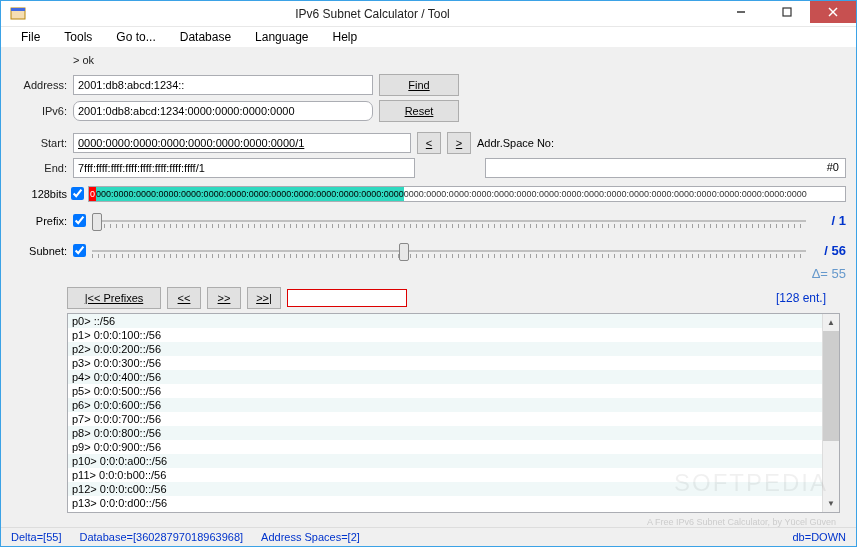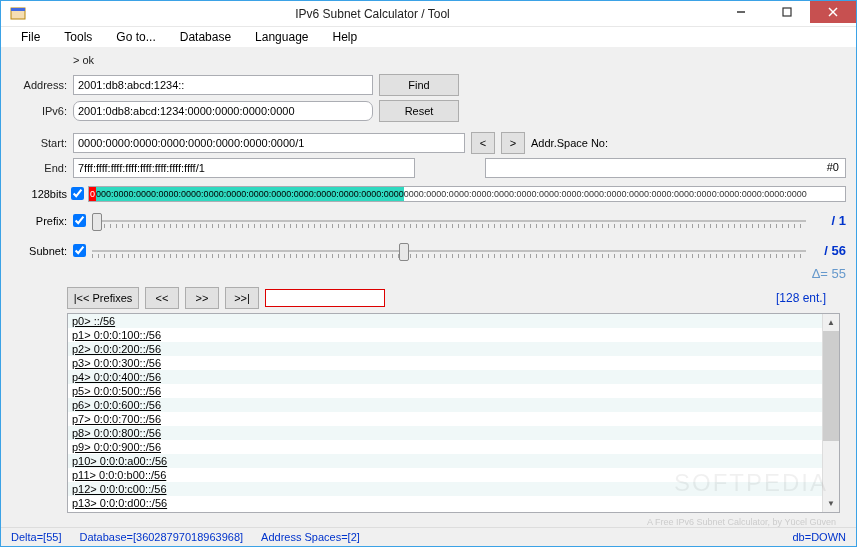--- a/index.html
+++ b/index.html
@@ -10,45 +10,45 @@
 .winbtns { display: flex; height: 100%; }
 .winbtn { width: 46px; height: 22px; display: flex; align-items: center; justify-content: center; font-size: 11px; color: #333; }
 .winbtn.close { background: #c75050; color: #fff; width: 46px; height:22px;}
 .winbtn.min, .winbtn.max { color: #555; }
 .menubar { height: 24px; display: flex; align-items: center; padding: 0 10px; gap: 4px; font-size: 12px; background:#fff; border-bottom:1px solid #f0f0f0;}
 .menubar span { padding: 2px 10px; cursor: default; }
 .content { flex: 1; background: #f0f0f0; padding: 6px 10px 0 10px; display:flex; flex-direction:column; position:relative;}
 .row { display: flex; align-items: center; margin-bottom: 4px; gap: 6px; }
 .lbl { width: 56px; text-align: right; font-size: 11px; color: #222; }
 input[type=text] { font-size: 11px; padding: 2px 4px; border: 1px solid #abadb3; background: #fff; height: 20px; }
-.btn { font-size: 11px; background: #e1e1e1; border: 1px solid #adadad; padding: 1px 0; height: 22px; cursor: default; text-align:center;}
+.btn { font-size: 11px; background: #e1e1e1; border: 1px solid #adadad; padding: 1px 0; height: 22px; cursor: default; text-align:center;text-decoration:underline;}
 .okline { font-size: 11px; color: #222; margin-left: 62px; margin-bottom: 8px; }
 .navbtn { width: 24px; }
 .bits-row { display:flex; align-items:center; margin: 4px 0 6px 0; gap:4px;}
 .bits-label { width:56px; text-align:right; font-size:11px;}
 .bits-bar { flex:1; height:16px; border:1px solid #abadb3; background:#fff; display:flex; font-family: 'Courier New', monospace; font-size:9px; line-height:14px; white-space:nowrap; overflow:hidden; align-items:center;}
 .bits-red { background:#ff0000; color:#fff; padding:0 1px;}
 .bits-teal { background:#2fd9c0; color:#000; padding:0;}
 .bits-rest { color:#333; padding:0;}
 .slider-row { display:flex; align-items:center; gap:6px; margin-bottom:4px;}
 .slider-lbl { width:56px; text-align:right; font-size:11px;}
 .slider-track { flex:1; height:26px; position:relative; display:flex; align-items:center;}
 .track-line { position:absolute; left:0; right:0; top:12px; height:2px; background:#c0c0c0;}
 .ticks { position:absolute; left:0; right:0; top:16px; height:4px; background: repeating-linear-gradient(90deg, #a0a0a0 0, #a0a0a0 1px, transparent 1px, transparent 6px);}
 .thumb { position:absolute; top:5px; width:10px; height:18px; background:#e8e8e8; border:1px solid #888; border-radius:2px;}
 .slider-val { width:34px; font-size:13px; font-weight:bold; color:#0033cc; text-align:right;}
 .delta-row { text-align:right; font-size:13px; color:#6699cc; margin-top:-2px; margin-bottom:2px;}
 .nav-row { display:flex; align-items:center; gap:6px; margin: 4px 0 4px 56px;}
-.nav-row .btn { width:72px; height:22px;}
+.nav-row .btn { width:94px; height:22px;}
 .nav-row .btn.small { width:34px;}
 .redbox { border:1px solid #d00; width:120px; height:18px; background:#fff;}
 .ent-count { margin-left:auto; font-size:12px; color:#0033cc; margin-right:20px;}
 .listbox { margin-left:56px; margin-right:6px; border:1px solid #abadb3; background:#fff; height:200px; display:flex; font-size:11px;}
 .list-items { flex:1; overflow:hidden;}
-.list-items div { padding:0 4px; height:14px; line-height:14px; white-space:nowrap;text-decoration:underline;}
+.list-items div { padding:0 4px; height:14px; line-height:14px; white-space:nowrap;}
 .list-items div:nth-child(odd){ background:#f0f8f8;}
 .list-items div:nth-child(even){ background:#fff;}
 .scrollbar { width:17px; background:#f0f0f0; border-left:1px solid #ddd; display:flex; flex-direction:column;}
 .scrollbar .arrow { height:17px; display:flex; align-items:center; justify-content:center; font-size:8px; color:#555;}
 .scrollbar .handle { background:#cdcdcd; height:110px;}
 .footer-note { text-align:right; font-size:9px; color:#ccc; margin:4px 10px 0 0;}
 .statusbar { height:22px; background:#f0f0f0; border-top:1px solid #ddd; display:flex; align-items:center; font-size:11px; padding:0 10px; gap:18px;}
 .statusbar span { color:#0033cc;}
 .statusbar .db { margin-left:auto;}
 .chk { width:13px; height:13px;}
@@ -106,21 +106,21 @@
   </div>
 
   <div class="row">
     <div class="lbl">IPv6:</div>
     <input type="text" style="width: 300px; border-radius: 7px;" value="2001:0db8:abcd:1234:0000:0000:0000:0000">
     <button class="btn" style="width:80px">Reset</button>
   </div>
 
   <div class="row" style="margin-top:6px">
     <div class="lbl">Start:</div>
-    <input type="text" style="width: 392px;" value="0000:0000:0000:0000:0000:0000:0000:0000/1">
+    <input type="text" style="width: 338px; text-decoration: underline;" value="0000:0000:0000:0000:0000:0000:0000:0000/1">
     <button class="btn navbtn">&lt;</button>
     <button class="btn navbtn">&gt;</button>
     <div style="font-size:11px">Addr.Space No:</div>
   </div>
 
   <div class="row">
     <div class="lbl">End:</div>
     <input type="text" style="width: 342px;" value="7fff:ffff:ffff:ffff:ffff:ffff:ffff:ffff/1">
     <div style="width:58px"></div>
     <div class="addrspace-box">#0</div>

